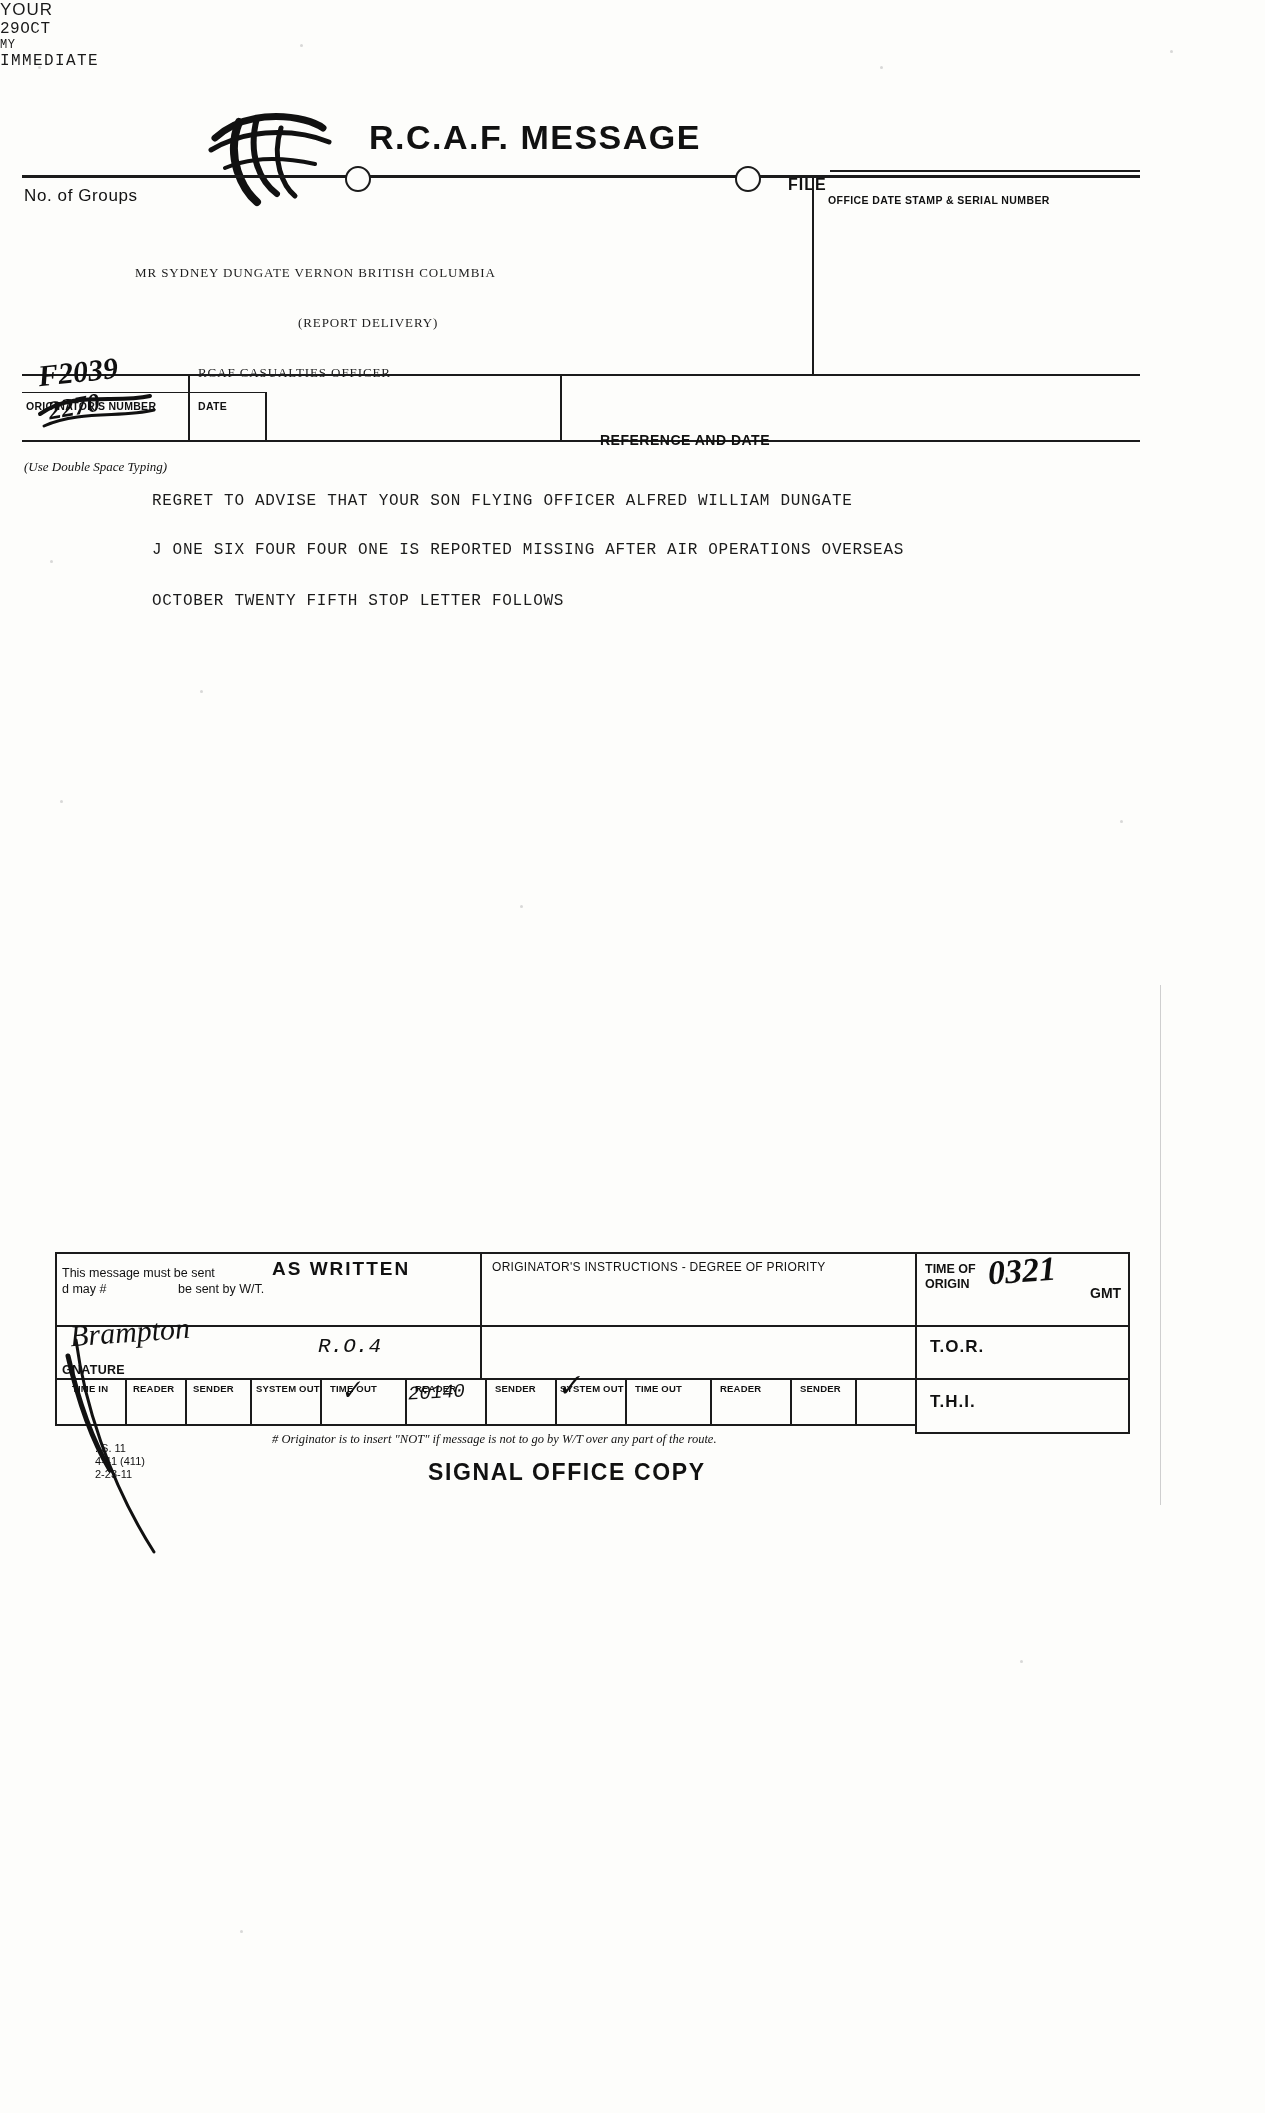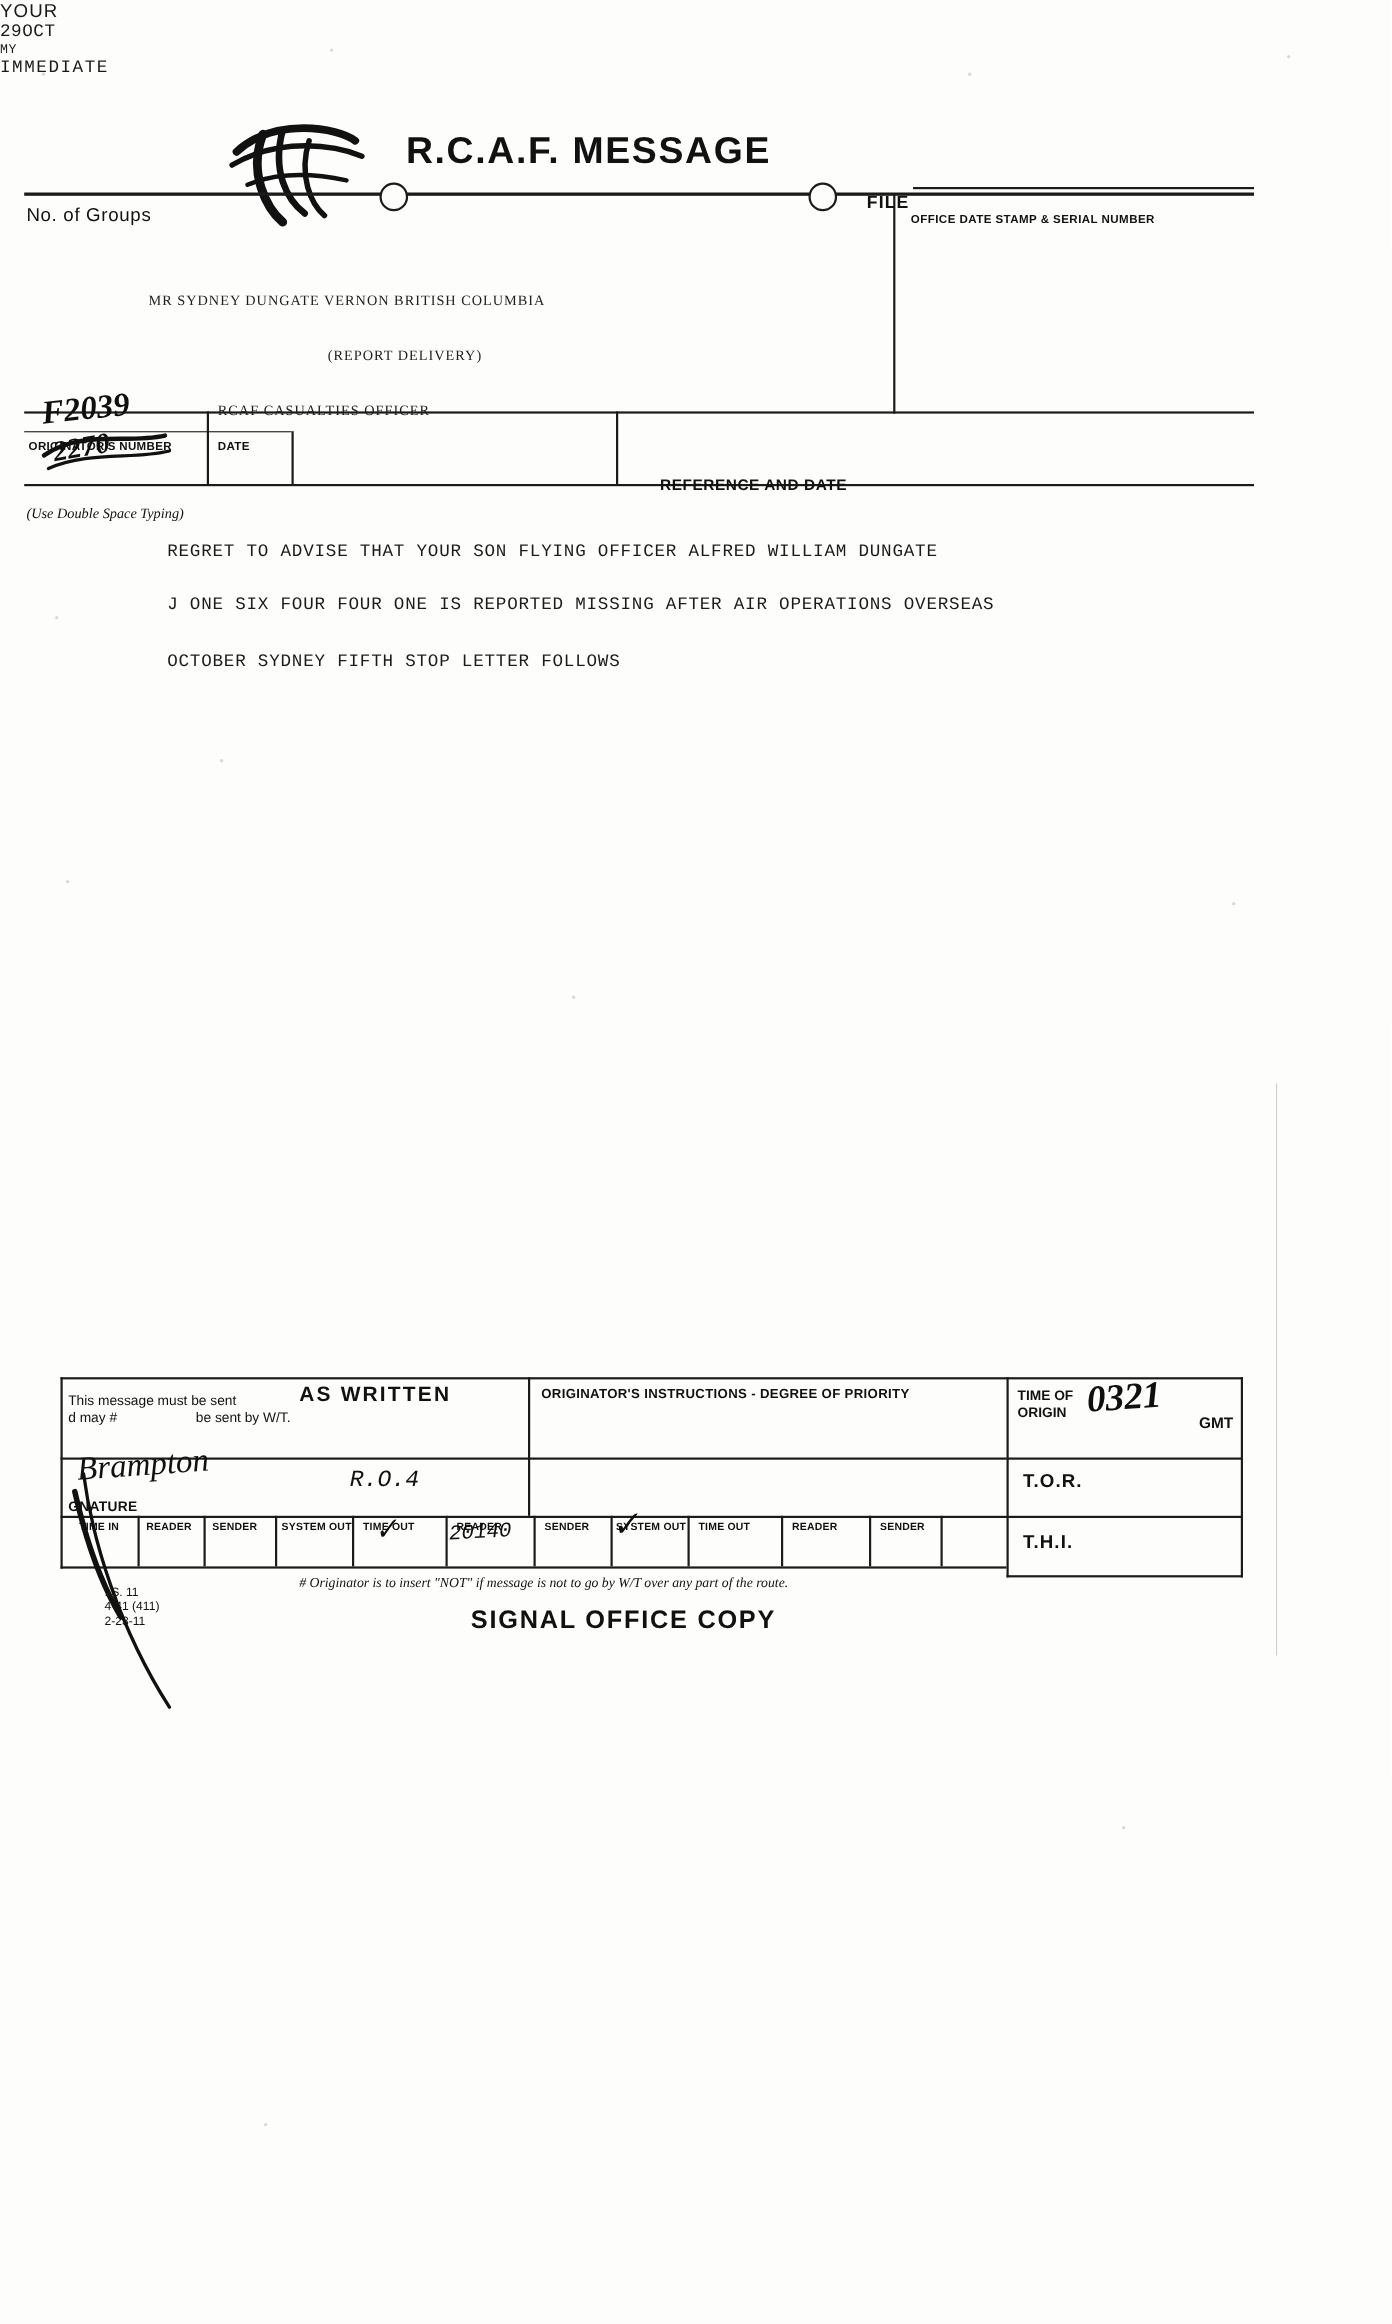--- a/index.html
+++ b/index.html
@@ -207,21 +207,21 @@
   }
   .sent-by-wt {
     left: 178px;
     top: 1282px;
     font-size: 12.5px;
   }
   .orig-instr {
     left: 492px;
     top: 1260px;
     font-size: 12px;
-    font-weight: bold;
+    font-weight: normal;
     letter-spacing: .3px;
   }
   .immediate {
     left: 628px;
     top: 1297px;
     font-family: "Liberation Mono", monospace;
     font-size: 16px;
     letter-spacing: 1.4px;
   }
   .time-of-origin {
@@ -410,21 +410,21 @@
     <g stroke="#111" fill="none" stroke-linecap="round">
       <path d="M6 54 C40 30, 80 44, 116 36" stroke-width="4"></path>
       <path d="M10 66 C46 50, 88 58, 120 50" stroke-width="3"></path>
     </g>
   </svg>
 
   <div class="lbl note-double-space">(Use Double Space Typing)</div>
 
   <div class="msg msg1">REGRET TO ADVISE THAT YOUR SON FLYING OFFICER ALFRED WILLIAM DUNGATE</div>
   <div class="msg msg2">J ONE SIX FOUR FOUR ONE IS REPORTED MISSING AFTER AIR OPERATIONS OVERSEAS</div>
-  <div class="msg msg3">OCTOBER SYDNEY FIFTH STOP LETTER FOLLOWS</div>
+  <div class="msg msg3">OCTOBER TWENTY FIFTH STOP LETTER FOLLOWS</div>
 
   <div class="rule hline" style="left:55px;top:1252px;width:1075px;height:2px;"></div>
   <div class="rule hline" style="left:55px;top:1325px;width:860px;height:2px;"></div>
   <div class="rule hline" style="left:915px;top:1325px;width:215px;height:2px;"></div>
   <div class="rule hline" style="left:55px;top:1378px;width:1075px;height:2px;"></div>
   <div class="rule hline" style="left:915px;top:1432px;width:215px;height:2px;"></div>
   <div class="rule hline" style="left:55px;top:1424px;width:860px;height:2px;"></div>
 
   <div class="rule vline" style="left:55px;top:1252px;height:174px;"></div>
   <div class="rule vline" style="left:1128px;top:1252px;height:182px;"></div>

